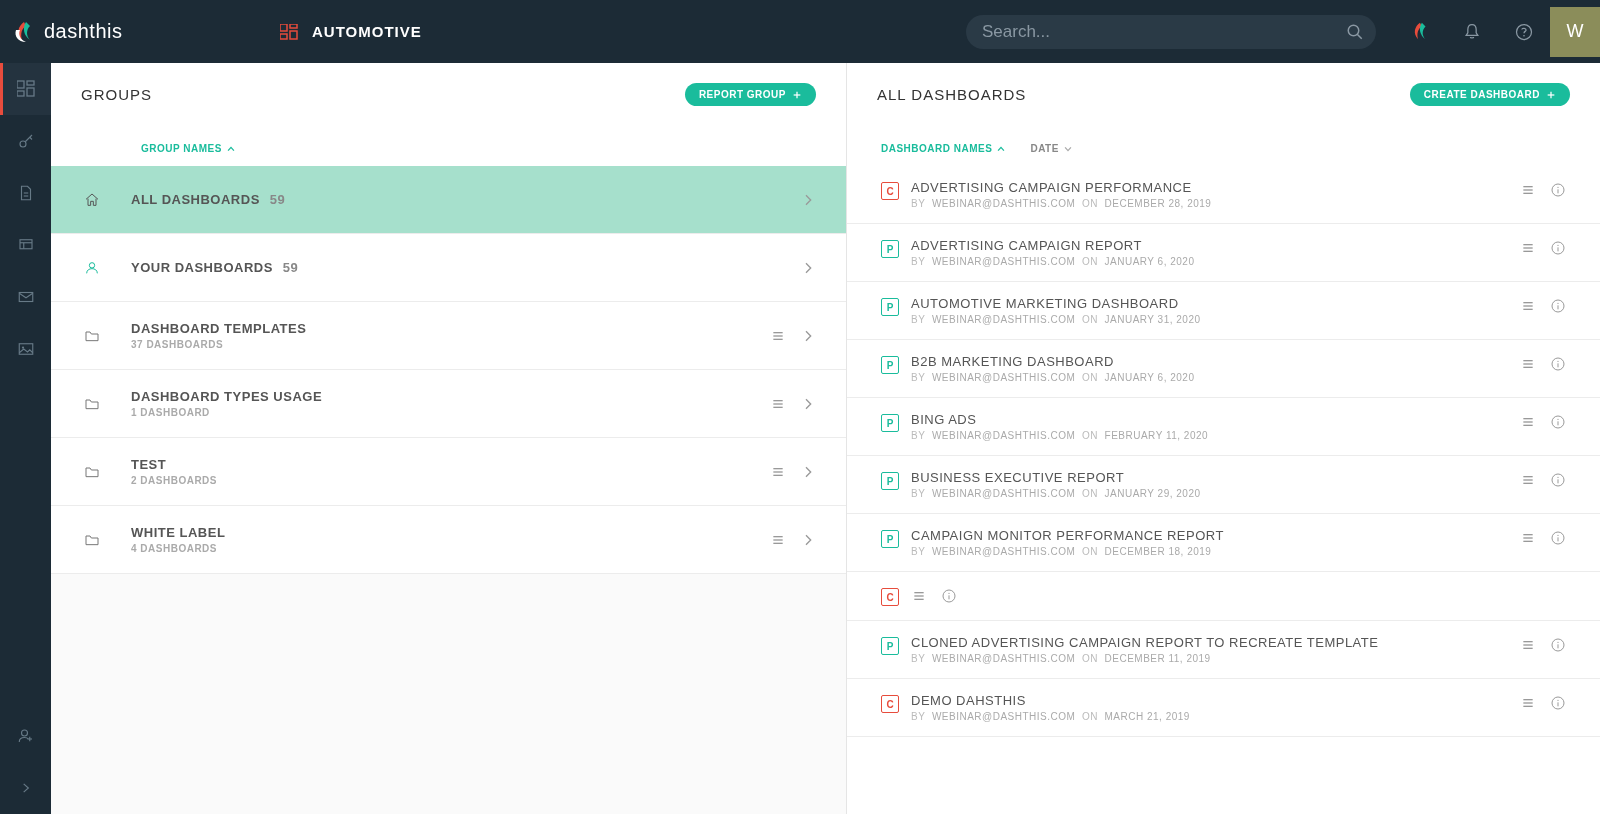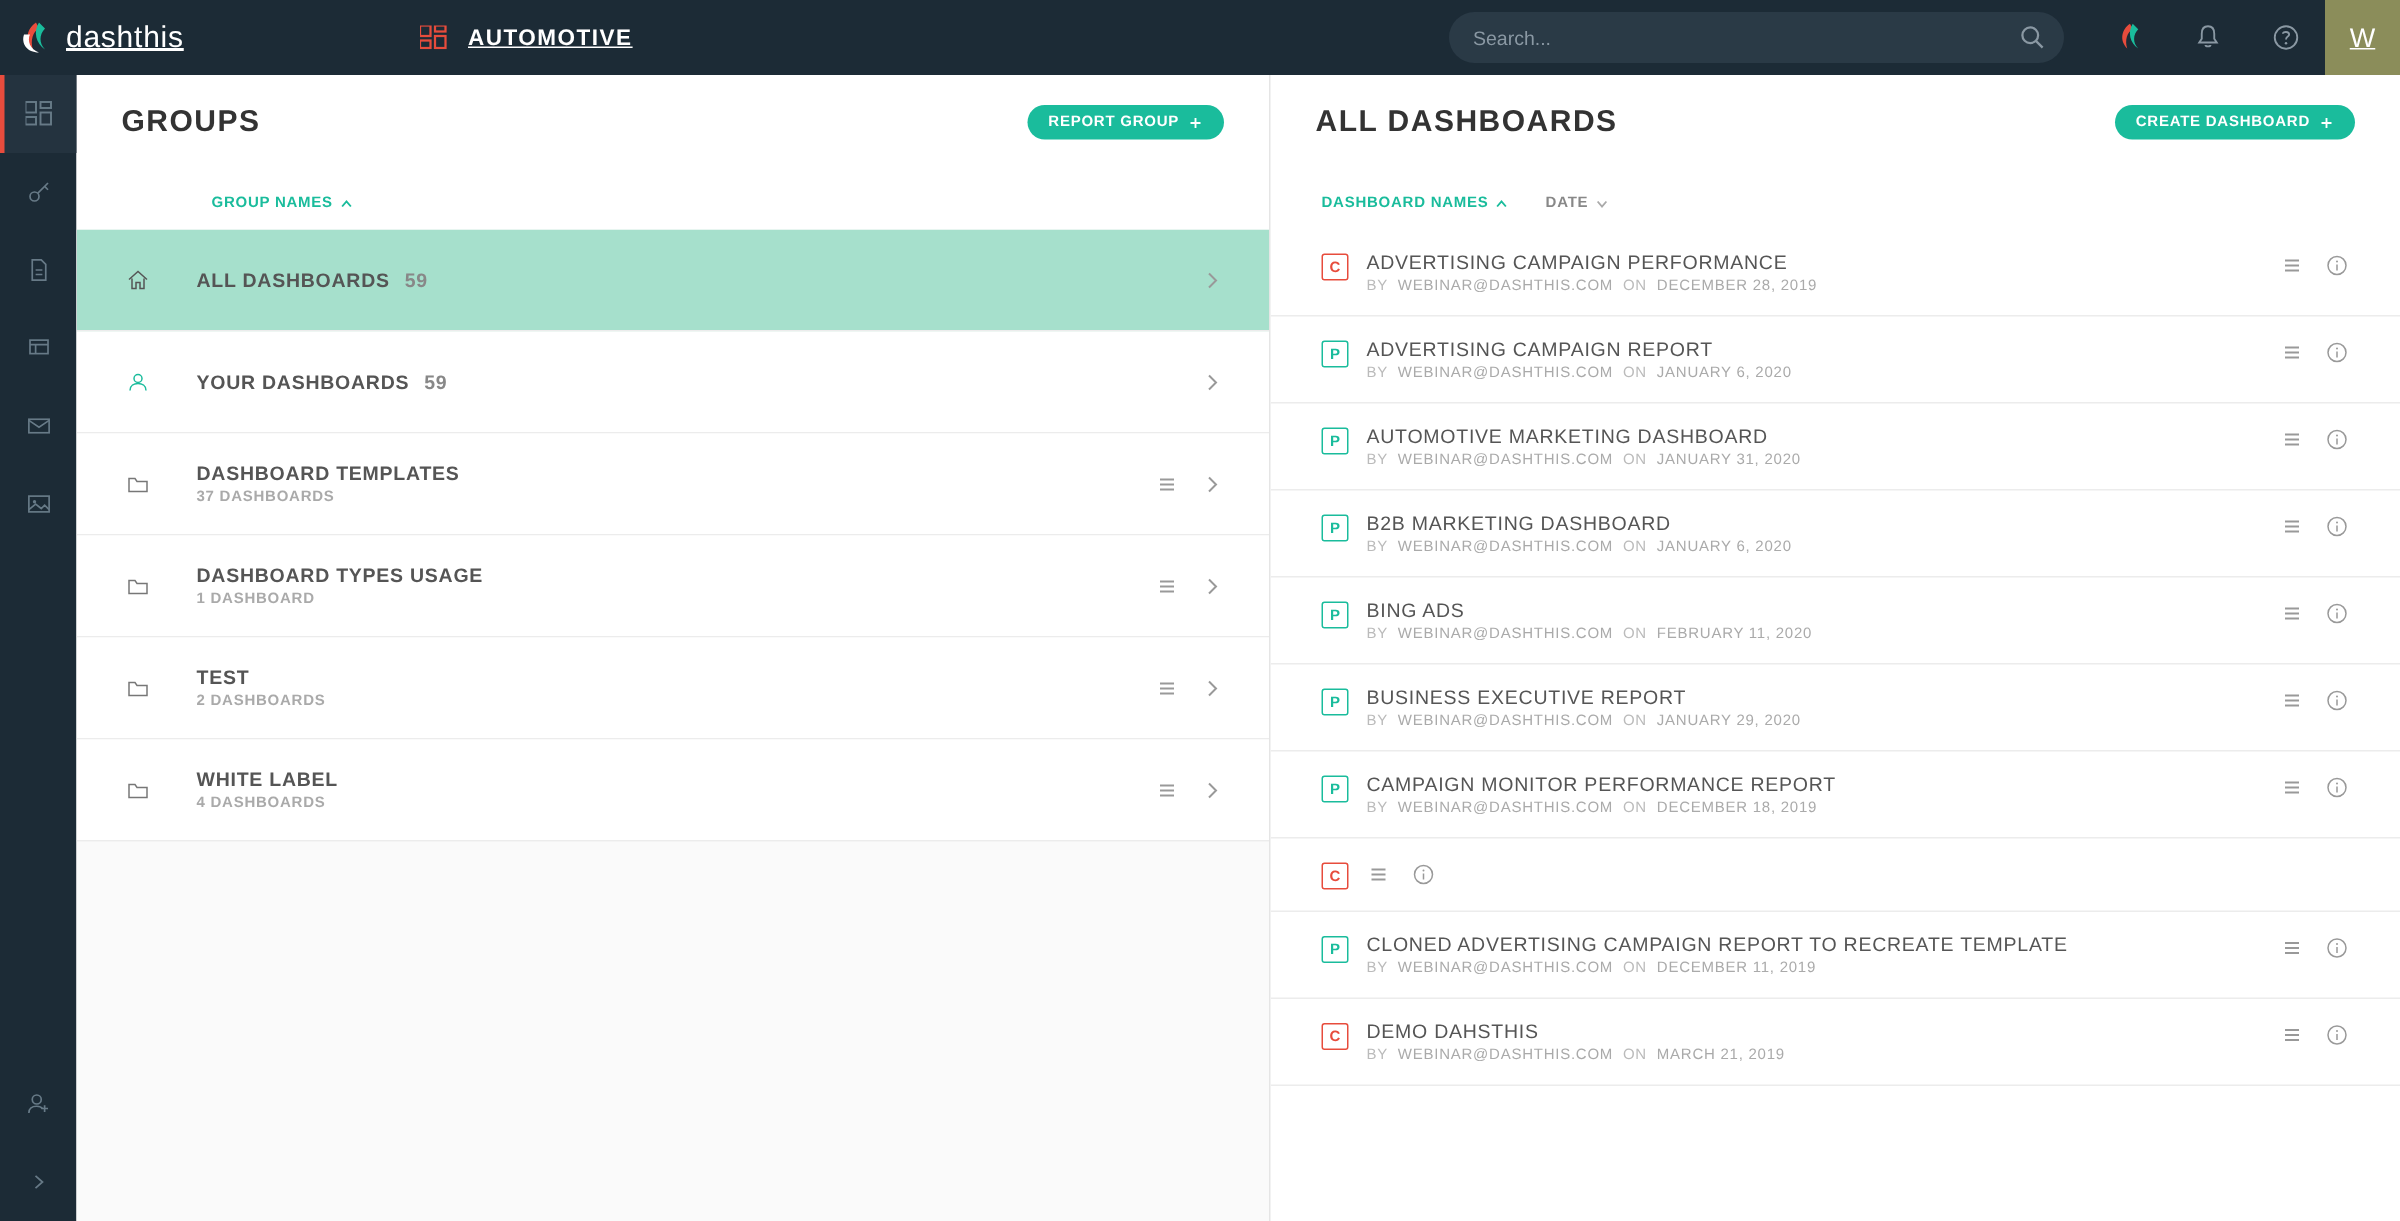--- a/index.html
+++ b/index.html
@@ -1,45 +1,45 @@
 <!DOCTYPE html>
 <html><head>
 <meta charset="utf-8">
 <style>
 * { margin: 0; padding: 0; box-sizing: border-box; }
 body { font-family: -apple-system, BlinkMacSystemFont, "Segoe UI", Arial, sans-serif; background: #f5f5f5; color: #333; overflow: hidden; }
 .app { display: flex; flex-direction: column; height: 814px; width: 1600px; }
-.topbar { height: 50px; background: #1c2b36; display: flex; align-items: center; color: #fff; text-decoration: underline; }
+.topbar { height: 63px; background: #1c2b36; display: flex; align-items: center; color: #fff; }
 .logo-box { width: 260px; display: flex; align-items: center; padding-left: 12px; gap: 8px; }
 .logo-mark { width: 24px; height: 24px; position: relative; }
 .logo-text { font-size: 20px; font-weight: 400; letter-spacing: 0.5px; }
 .page-title-box { display: flex; align-items: center; gap: 14px; padding-left: 20px; }
 .page-title-icon { width: 18px; height: 16px; }
 .page-title { font-size: 15px; font-weight: 600; letter-spacing: 1px; }
 .topbar-spacer { flex: 1; }
 .search-box { position: relative; width: 410px; margin-right: 18px; }
-.search-box input { width: 100%; height: 34px; background: #2a3a46; border: none; border-radius: 17px; padding: 0 40px 0 16px; color: #ccc; font-size: 13px; outline: none; }
+.search-box input { width: 100%; height: 34px; background: #2a3a46; border: none; border-radius: 17px; padding: 0 40px 0 16px; color: #ccc; font-size: 17px; outline: none; }
 .search-box input::placeholder { color: #8a98a3; }
 .search-icon { position: absolute; right: 12px; top: 8px; width: 18px; height: 18px; color: #8a98a3; }
 .topbar-icons { display: flex; align-items: center; height: 100%; }
 .topbar-icon-btn { width: 52px; height: 50px; display: flex; align-items: center; justify-content: center; color: #8a98a3; cursor: pointer; }
 .brand-icon { width: 22px; height: 22px; }
 .avatar-box { width: 50px; height: 50px; background: #8b8d5a; display: flex; align-items: center; justify-content: center; color: #fff; font-size: 18px; font-weight: 500; }
 .body-row { flex: 1; display: flex; overflow: hidden; }
 .sidebar { width: 51px; background: #1c2b36; display: flex; flex-direction: column; }
 .sidebar-item { height: 52px; display: flex; align-items: center; justify-content: center; color: #677a87; cursor: pointer; position: relative; }
 .sidebar-item.active { background: #24333f; }
 .sidebar-item.active::before { content: ''; position: absolute; left: 0; top: 0; bottom: 0; width: 3px; background: #e84c3d; }
 .sidebar-spacer { flex: 1; }
 .main { flex: 1; display: flex; background: #fff; overflow: hidden; }
 .panel { display: flex; flex-direction: column; overflow: hidden; }
 .panel-left { width: 796px; border-right: 1px solid #e5e5e5; }
 .panel-right { flex: 1; }
 .panel-header { padding: 20px 30px 12px 30px; display: flex; align-items: center; justify-content: space-between; }
-.panel-title { font-size: 20px; font-weight: 700; letter-spacing: 1px; color: #333; }
+.panel-title { font-size: 15px; font-weight: 400; letter-spacing: 1px; color: #333; }
 .create-btn { background: #1abc9c; color: #fff; border: none; border-radius: 14px; padding: 6px 14px; font-size: 10px; font-weight: 700; letter-spacing: 0.5px; cursor: pointer; display: flex; align-items: center; gap: 6px; }
 .sort-row { padding: 4px 30px 12px 90px; display: flex; gap: 24px; margin-top: 21px; }
 .sort-row.right { padding-left: 34px; }
 .sort-item { font-size: 10px; font-weight: 700; letter-spacing: 0.5px; color: #888; display: flex; align-items: center; gap: 4px; cursor: pointer; }
 .sort-item.active { color: #1abc9c; }
 .list { flex: 1; overflow-y: auto; }
 .group-row { display: flex; align-items: center; padding: 0 30px; height: 68px; border-bottom: 1px solid #ececec; cursor: pointer; }
 .group-row.selected { background: #a6e0cc; }
 .group-row .g-icon { width: 22px; color: #777; margin-right: 28px; display: flex; justify-content: center; }
 .group-row.selected .g-icon { color: #555; }

